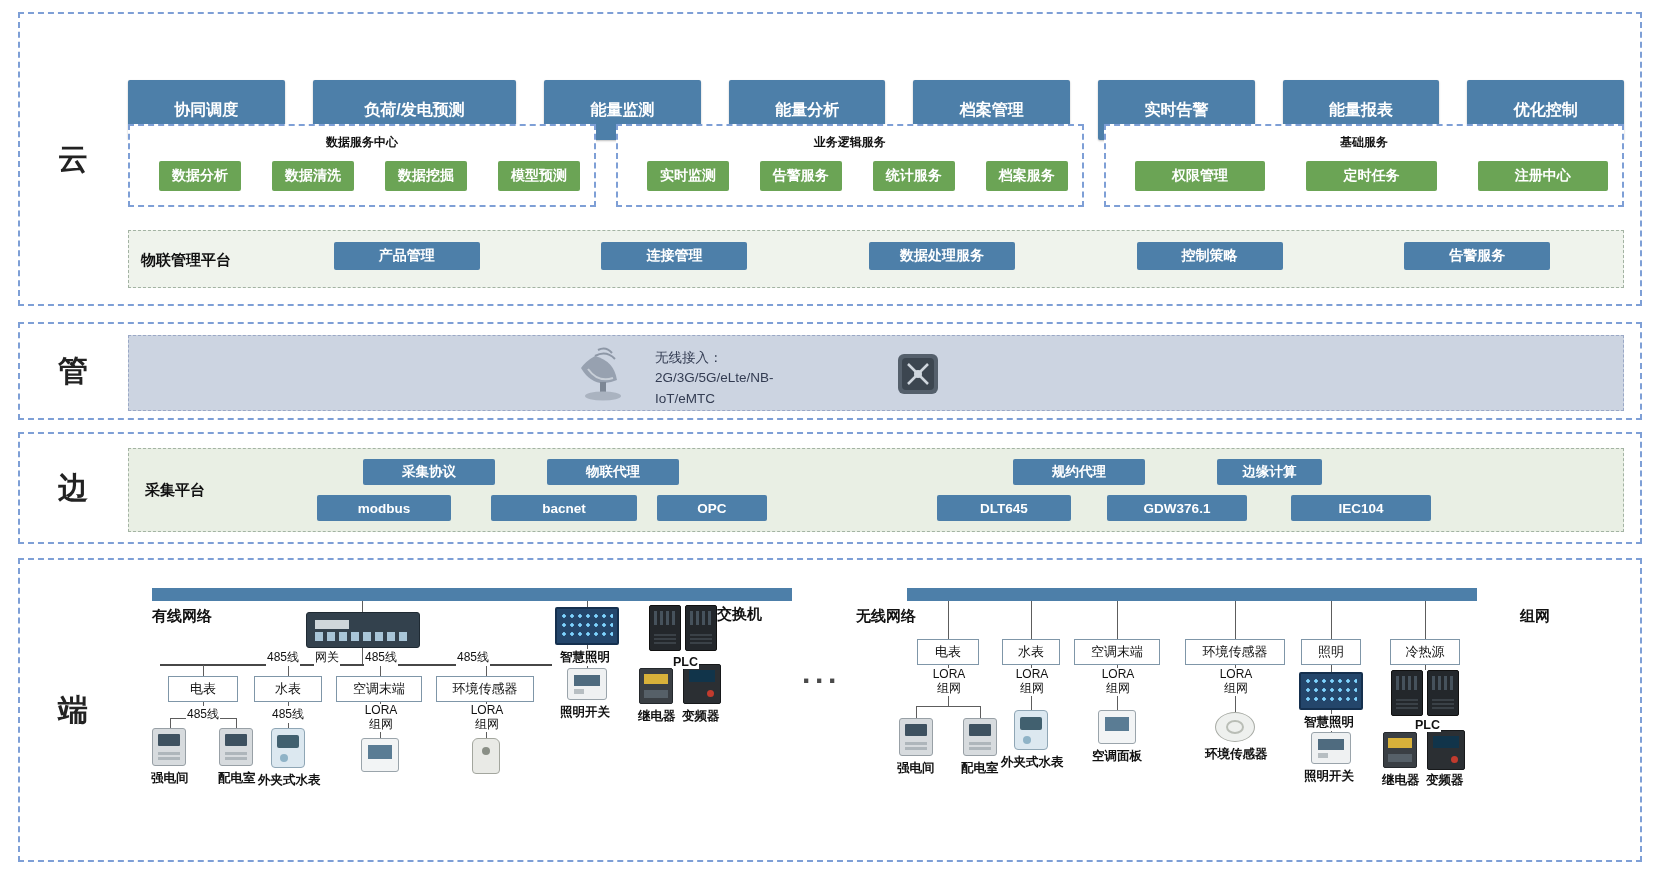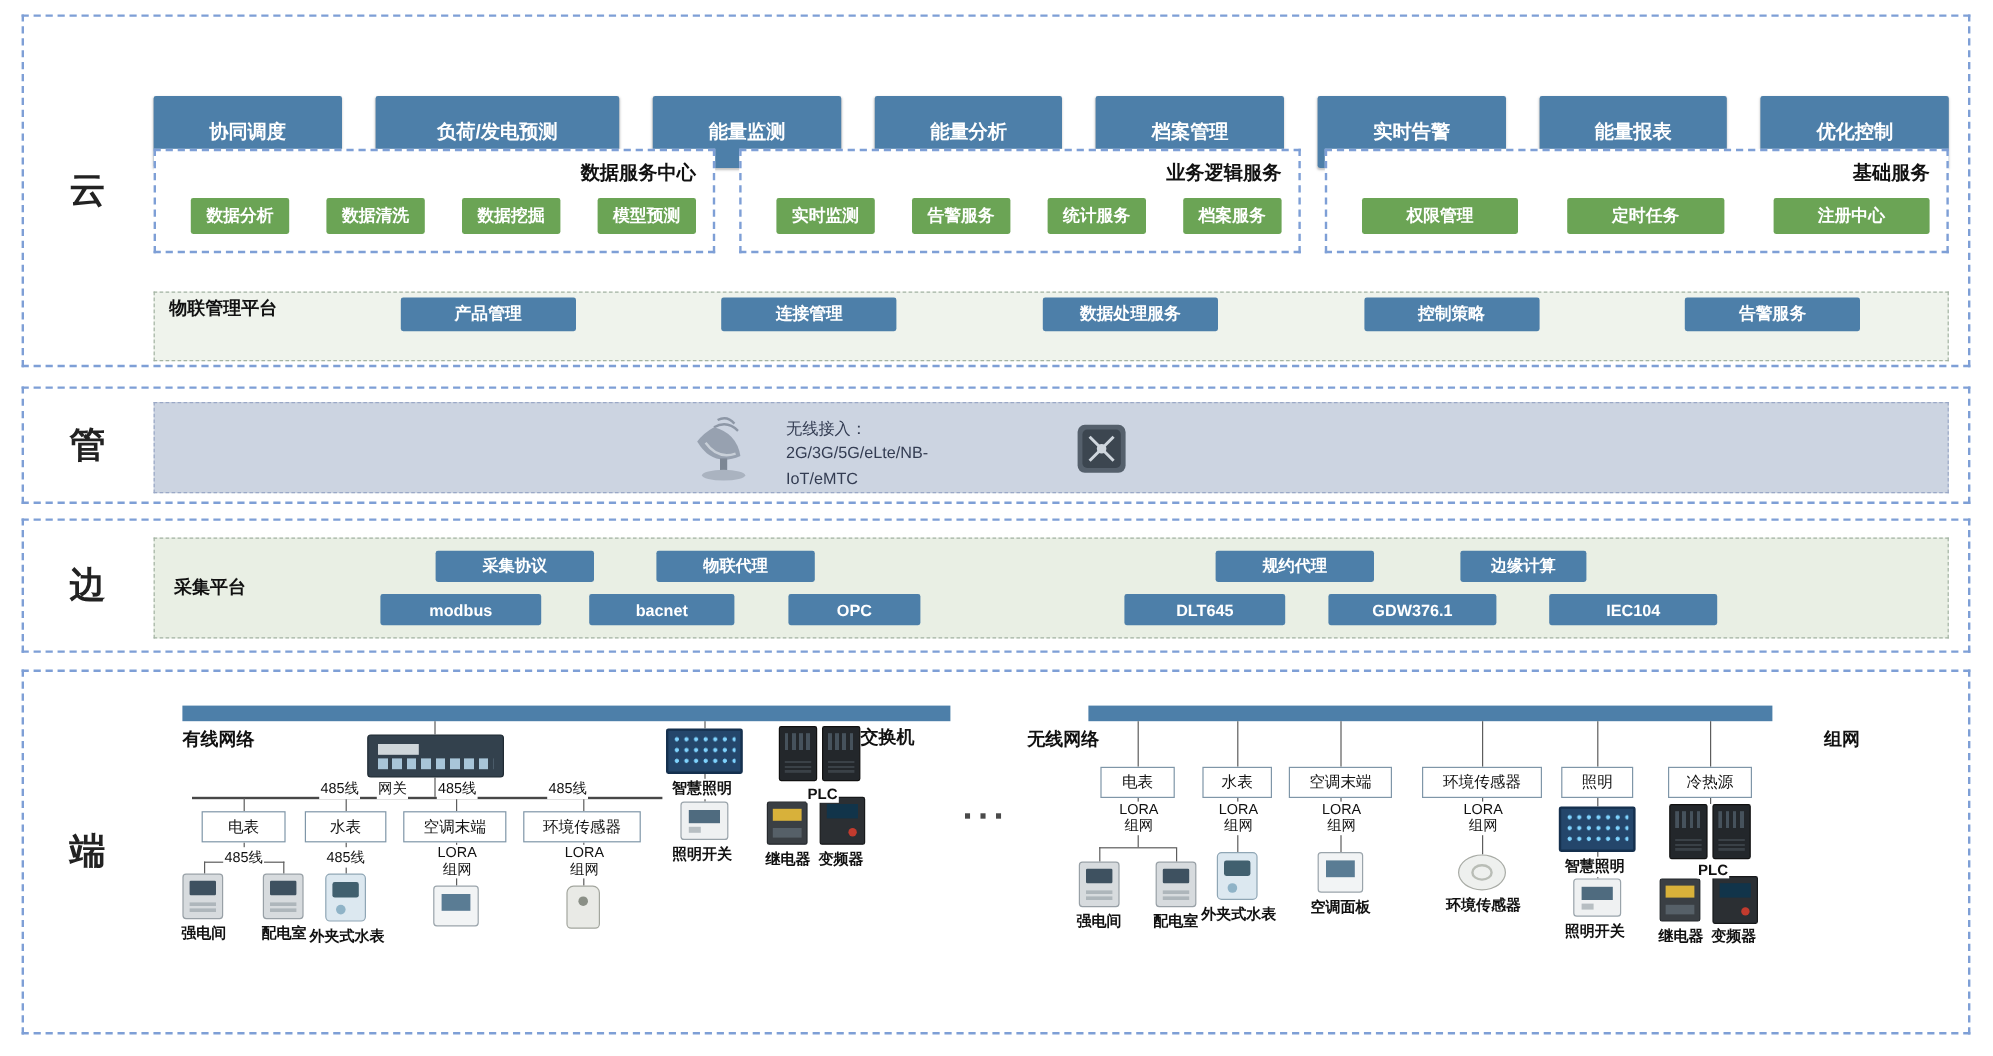--- a/index.html
+++ b/index.html
@@ -14,25 +14,25 @@
   .btn { display:flex; align-items:center; justify-content:center; color:#fff; font-weight:bold; border-radius:2px; text-align:center; }
   .blue { background:var(--blue); }
   .green { background:var(--green);margin-left:15px; }
   
   .apps-row { position:absolute; left:108px; right:16px; top:38px; height:60px; display:flex; gap:28px;margin-top:28px; }
   .apps-row .btn { flex:1; font-size:16px; box-shadow:0 1px 2px rgba(0,0,0,.25); }
   .apps-row .btn:nth-child(2){ flex:1.3; }
   .groups-row { position:absolute; left:108px; right:16px; top:110px; display:flex; gap:20px; }
   .svc-group { flex:1; border:2px dashed var(--dashed); padding:8px 14px 14px; background:#fff; }
   .svc-group:last-child { flex:1.12; }
-  .svc-title { text-align:right; font-size:16px; font-weight:bold; margin-bottom:10px; color:#111; }
+  .svc-title { text-align:center; font-size:12px; font-weight:bold; margin-bottom:10px; color:#111; }
   .svc-items { display:flex; gap:16px; }
   .svc-group:last-child .svc-items { gap:26px; }
   .svc-items .btn { flex:1; height:30px; font-size:14px; }
-  .platform-row { position:absolute; left:108px; right:16px; top:229px; height:58px; background:var(--platform-bg); border:1px dashed #a3b3a3; display:flex; align-items:flex-start; padding:4px 12px; }
+  .platform-row { position:absolute; left:108px; right:16px; top:216px; height:58px; background:var(--platform-bg); border:1px dashed #a3b3a3; display:flex; align-items:flex-end; padding:17px 12px; }
   .platform-title { font-size:15px; font-weight:bold; width:132px; color:#111; }
   .platform-items { flex:1; display:flex; justify-content:space-around; align-items:center; }
   .platform-items .btn { height:28px; min-width:146px; padding:0 14px; font-size:14px; }
   
   .pipe-box { position:absolute; left:108px; right:16px; top:11px; height:76px; background:var(--pipe-bg); border:1px dashed #9aa8c6; }
   .pipe-icon { position:absolute; }
   .pipe-text { position:absolute; font-size:13.5px; color:#333c52; line-height:1.5; width:150px; }
   
   .edge-box { position:absolute; left:108px; right:16px; top:14px; height:84px; background:var(--edge-bg); border:1px dashed #a3b3a3; }
   .edge-title { position:absolute; left:16px; top:50%; transform:translateY(-50%); font-size:15px; font-weight:bold; }
@@ -173,21 +173,21 @@
 
   <section class="layer" style="left:18px; top:432px; width:1624px; height:112px;">
     <div class="layer-label">边</div>
     <div class="edge-box">
       <div class="edge-title">采集平台</div>
       <div class="btn blue ebtn" style="left:234px; top:10px; width:132px;">采集协议</div>
       <div class="btn blue ebtn" style="left:418px; top:10px; width:132px;">物联代理</div>
       <div class="btn blue ebtn" style="left:884px; top:10px; width:132px;">规约代理</div>
       <div class="btn blue ebtn" style="left:1088px; top:10px; width:105px;">边缘计算</div>
       <div class="btn blue ebtn" style="left:188px; top:46px; width:134px;">modbus</div>
-      <div class="btn blue ebtn" style="left:362px; top:46px; width:121px;">bacnet</div>
+      <div class="btn blue ebtn" style="left:362px; top:46px; width:146px;">bacnet</div>
       <div class="btn blue ebtn" style="left:528px; top:46px; width:110px;">OPC</div>
       <div class="btn blue ebtn" style="left:808px; top:46px; width:134px;">DLT645</div>
       <div class="btn blue ebtn" style="left:978px; top:46px; width:140px;">GDW376.1</div>
       <div class="btn blue ebtn" style="left:1162px; top:46px; width:140px;">IEC104</div>
     </div>
   </section>
 
   <section class="layer" style="left:18px; top:558px; width:1624px; height:304px;">
     <div class="layer-label">端</div>
 

